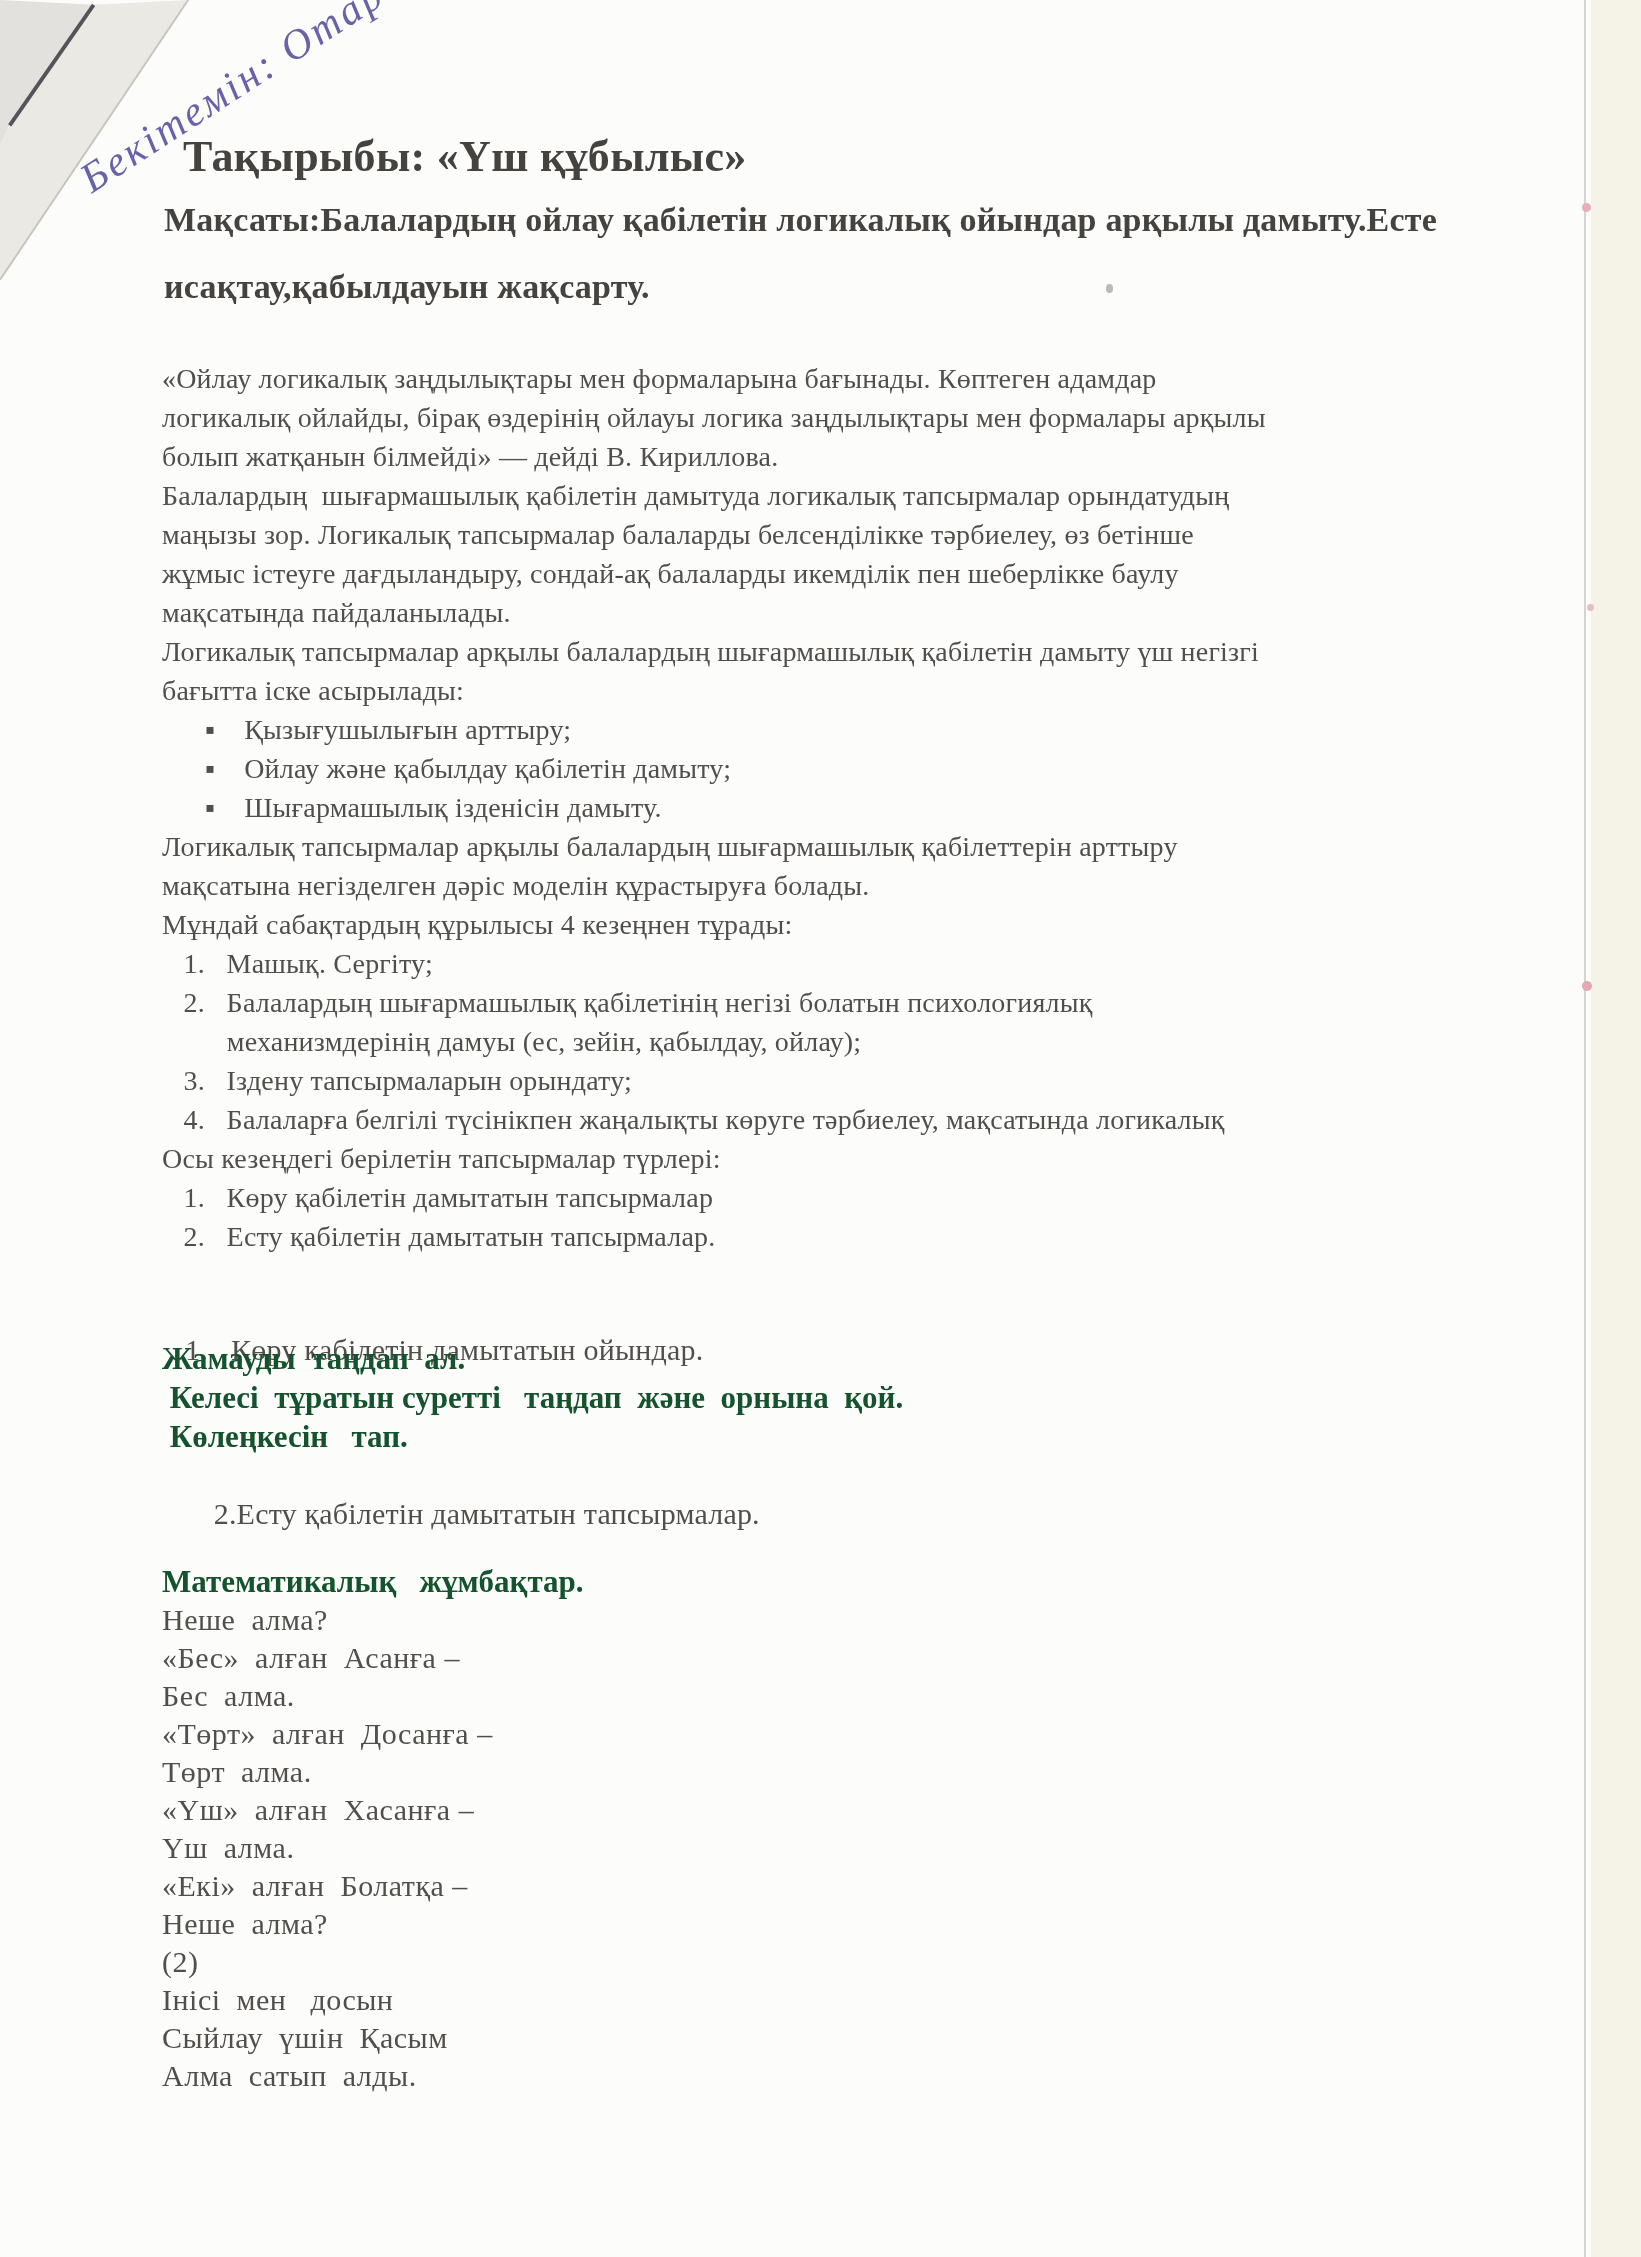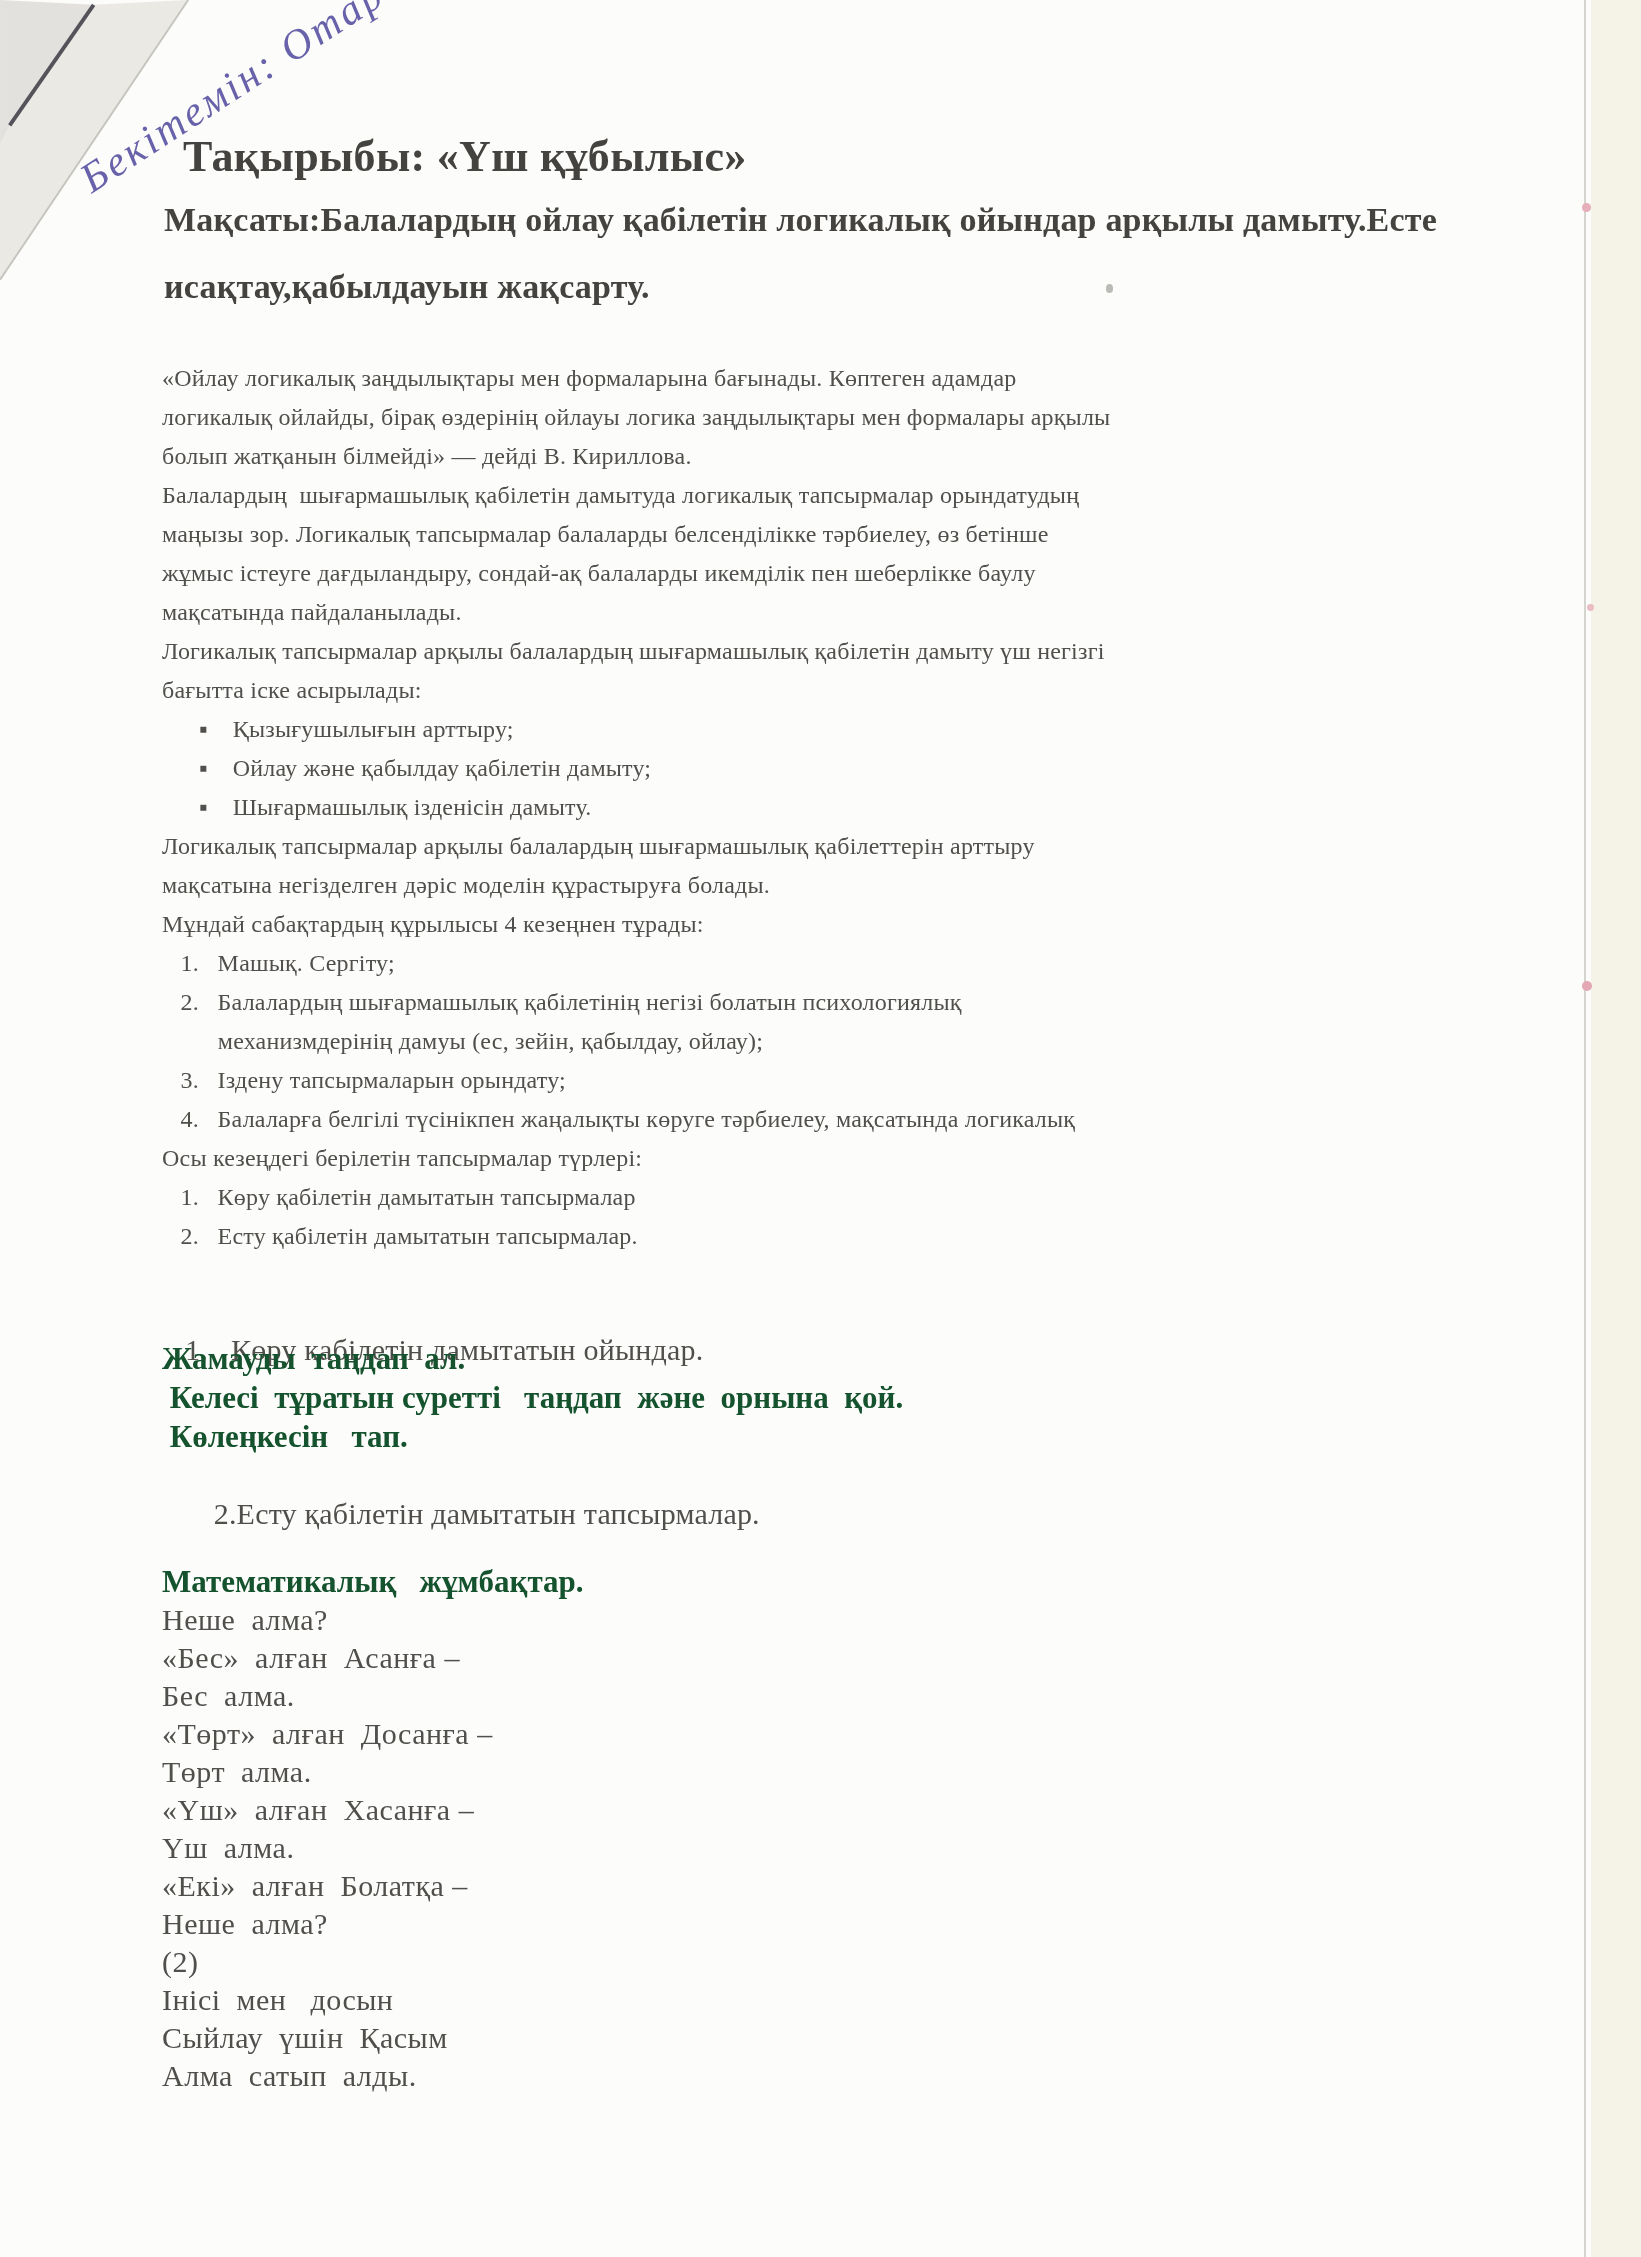--- a/index.html
+++ b/index.html
@@ -6,21 +6,21 @@
   .page{
     position:relative;
     width:1641px;height:2257px;
     background:#fcfcfa;
     overflow:hidden;
     font-family:"Liberation Serif","DejaVu Serif",serif;
     color:#514f4c;
   }
   .abs{position:absolute;}
   .pre{white-space:pre;}
-  .body-text{font-size:24px;line-height:39px;letter-spacing:0.2px;}
+  .body-text{font-size:28px;line-height:39px;letter-spacing:0.2px;}
   .body-text .line{white-space:pre;}
   .riddle{font-size:30px;line-height:38px;letter-spacing:0.5px;}
   .riddle .line{white-space:pre;}
   .title-line{font-size:44px;font-weight:bold;color:#454340;letter-spacing:0.3px;}
   .goal-line{font-size:34px;font-weight:bold;color:#454340;letter-spacing:0.2px;}
   .bold-block{font-size:31px;line-height:39px;font-weight:bold;color:#14532d;}
   .bold-block .line{white-space:pre;}
   .single-line{font-size:30px;}
   .handwriting{
     font-size:42px;

